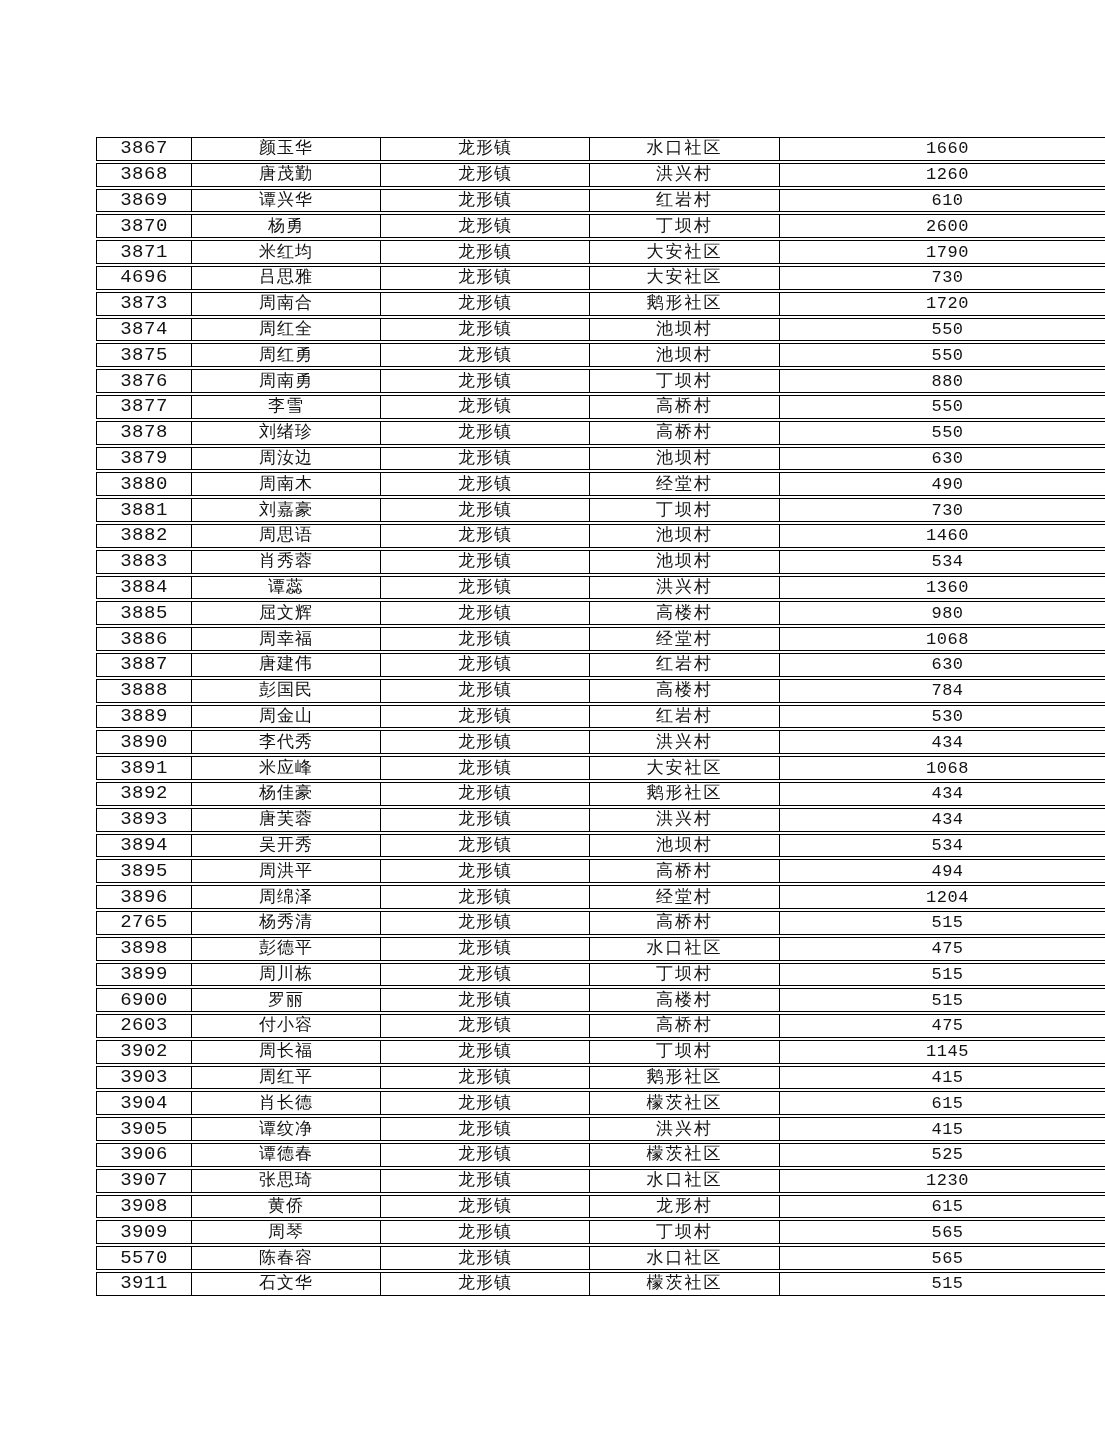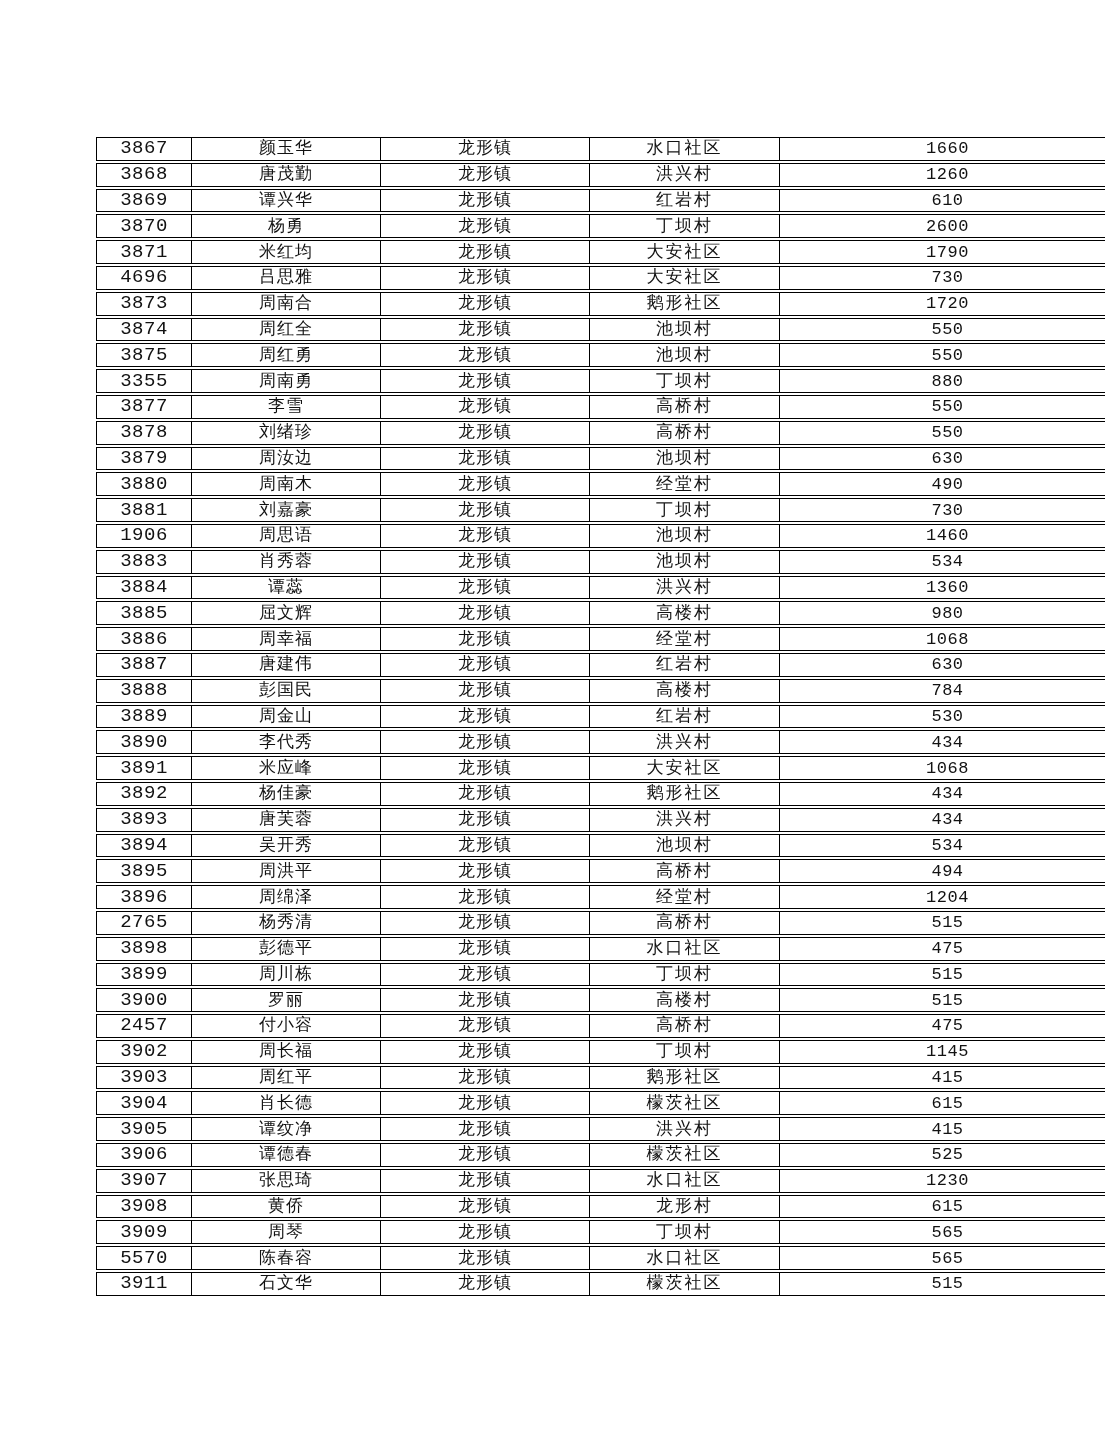--- a/index.html
+++ b/index.html
@@ -129,21 +129,21 @@
         <div class="tcell col-amount">550</div>
       </div>
       <div class="trow">
         <div class="tcell col-serial">3875</div>
         <div class="tcell col-person">周红勇</div>
         <div class="tcell col-town">龙形镇</div>
         <div class="tcell col-village">池坝村</div>
         <div class="tcell col-amount">550</div>
       </div>
       <div class="trow">
-        <div class="tcell col-serial">3355</div>
+        <div class="tcell col-serial">3876</div>
         <div class="tcell col-person">周南勇</div>
         <div class="tcell col-town">龙形镇</div>
         <div class="tcell col-village">丁坝村</div>
         <div class="tcell col-amount">880</div>
       </div>
       <div class="trow">
         <div class="tcell col-serial">3877</div>
         <div class="tcell col-person">李雪</div>
         <div class="tcell col-town">龙形镇</div>
         <div class="tcell col-village">高桥村</div>
@@ -171,21 +171,21 @@
         <div class="tcell col-amount">490</div>
       </div>
       <div class="trow">
         <div class="tcell col-serial">3881</div>
         <div class="tcell col-person">刘嘉豪</div>
         <div class="tcell col-town">龙形镇</div>
         <div class="tcell col-village">丁坝村</div>
         <div class="tcell col-amount">730</div>
       </div>
       <div class="trow">
-        <div class="tcell col-serial">1906</div>
+        <div class="tcell col-serial">3882</div>
         <div class="tcell col-person">周思语</div>
         <div class="tcell col-town">龙形镇</div>
         <div class="tcell col-village">池坝村</div>
         <div class="tcell col-amount">1460</div>
       </div>
       <div class="trow">
         <div class="tcell col-serial">3883</div>
         <div class="tcell col-person">肖秀蓉</div>
         <div class="tcell col-town">龙形镇</div>
         <div class="tcell col-village">池坝村</div>
@@ -297,28 +297,28 @@
         <div class="tcell col-amount">475</div>
       </div>
       <div class="trow">
         <div class="tcell col-serial">3899</div>
         <div class="tcell col-person">周川栋</div>
         <div class="tcell col-town">龙形镇</div>
         <div class="tcell col-village">丁坝村</div>
         <div class="tcell col-amount">515</div>
       </div>
       <div class="trow">
-        <div class="tcell col-serial">3900</div>
+        <div class="tcell col-serial">6900</div>
         <div class="tcell col-person">罗丽</div>
         <div class="tcell col-town">龙形镇</div>
         <div class="tcell col-village">高楼村</div>
         <div class="tcell col-amount">515</div>
       </div>
       <div class="trow">
-        <div class="tcell col-serial">2457</div>
+        <div class="tcell col-serial">2603</div>
         <div class="tcell col-person">付小容</div>
         <div class="tcell col-town">龙形镇</div>
         <div class="tcell col-village">高桥村</div>
         <div class="tcell col-amount">475</div>
       </div>
       <div class="trow">
         <div class="tcell col-serial">3902</div>
         <div class="tcell col-person">周长福</div>
         <div class="tcell col-town">龙形镇</div>
         <div class="tcell col-village">丁坝村</div>

